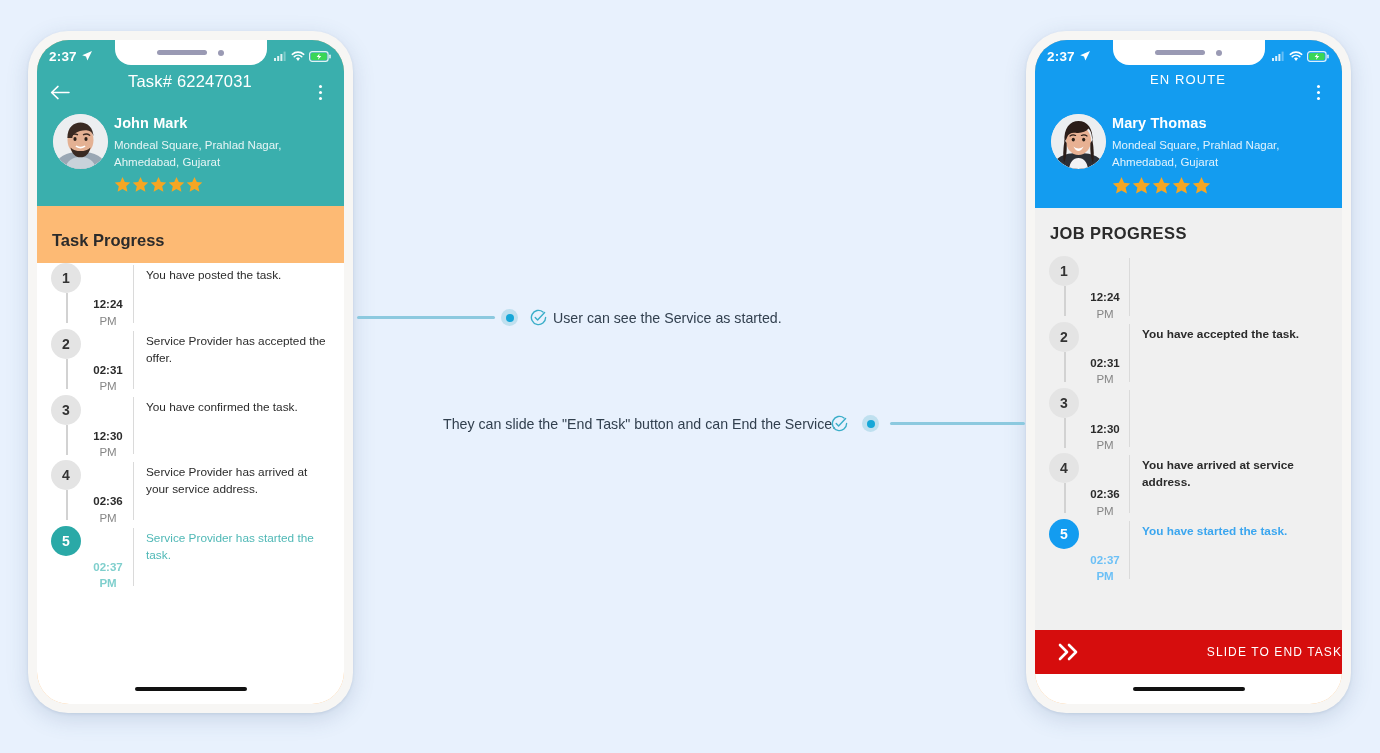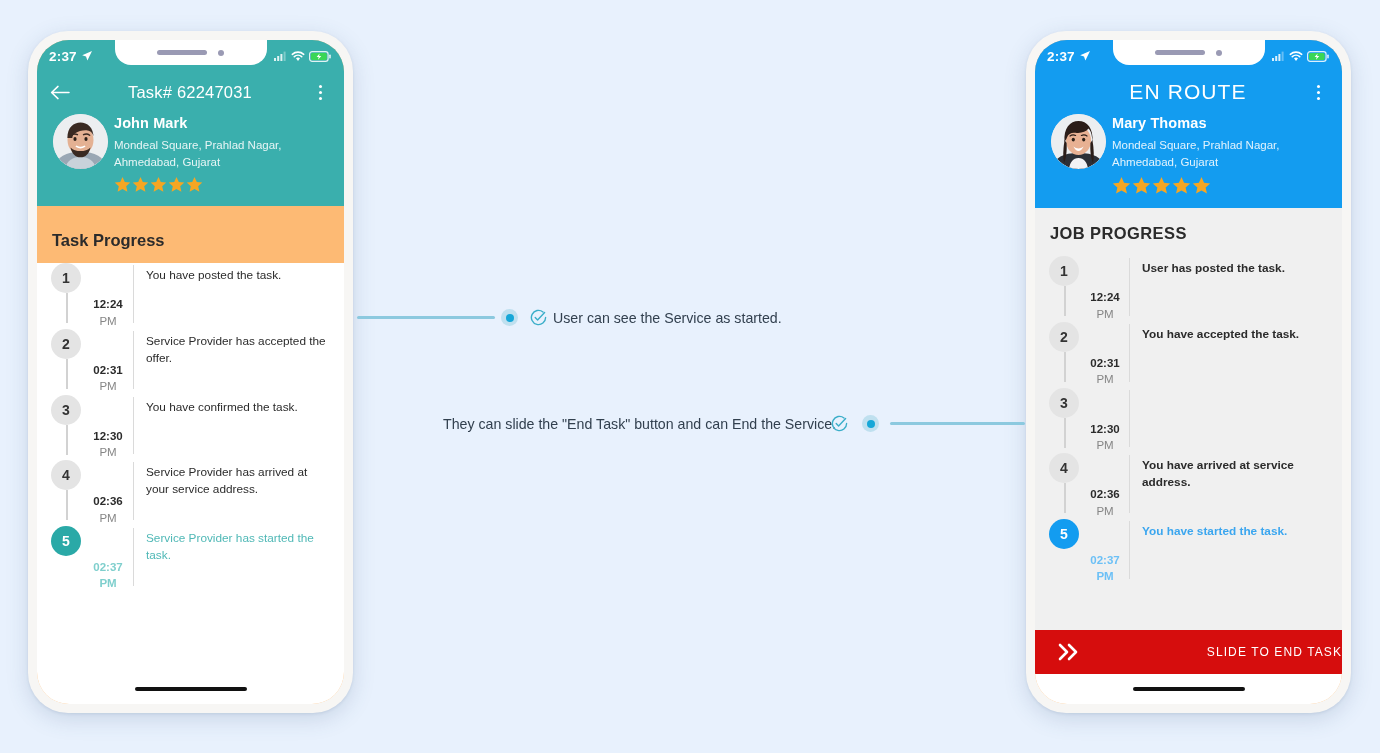--- a/index.html
+++ b/index.html
@@ -66,32 +66,32 @@
     gap: 11px;
     z-index: 2;
   }
   .speaker { width: 50px; height: 5px; border-radius: 3px; background: #9a9ab4; }
   .camdot  { width: 6px; height: 6px; border-radius: 50%; background: #9a9ab4; }
 
   
   .appbar {
     flex: 0 0 auto;
     height: 40px;
-    display: flex; align-items: center;
+    display: flex; 
     padding: 0 13px 0 12px;
     color: #fff;
   }
   .ab-teal { background: #3aafad; }
   .ab-blue { background: #139cf0; }
   .ab-title {
     flex: 1; text-align: center;
     font-size: 16.5px; font-weight: 400;
     letter-spacing: .2px;
   }
-  .ab-title.caps { letter-spacing: 1.1px; font-size: 21px; }
+  .ab-title.caps { letter-spacing: 1.1px; font-size: 13px; }
   .ab-side { width: 22px; display: flex; align-items: center; justify-content: center; }
   .kebab { display: flex; flex-direction: column; gap: 3px; align-items: center; }
   .kebab i { width: 3px; height: 3px; border-radius: 50%; background: #fff; display: block; }
 
   
   .profile {
     flex: 0 0 auto;
     padding: 2px 14px 13px 16px;
     display: flex;
     gap: 6px;
@@ -534,21 +534,20 @@
         <div class="tl-item">
           <div class="tl-left">
             <div class="tl-dot">1</div>
             <div class="tl-connector"></div>
           </div>
           <div class="tl-time">
             <span class="hh">12:24</span>
             <span class="mer">PM</span>
           </div>
           <div class="tl-sep"></div>
-          <div class="tl-text tl-text-r">User has posted the task.</div>
         </div>
 
         <div class="tl-item">
           <div class="tl-left">
             <div class="tl-dot">2</div>
             <div class="tl-connector"></div>
           </div>
           <div class="tl-time">
             <span class="hh">02:31</span>
             <span class="mer">PM</span>

